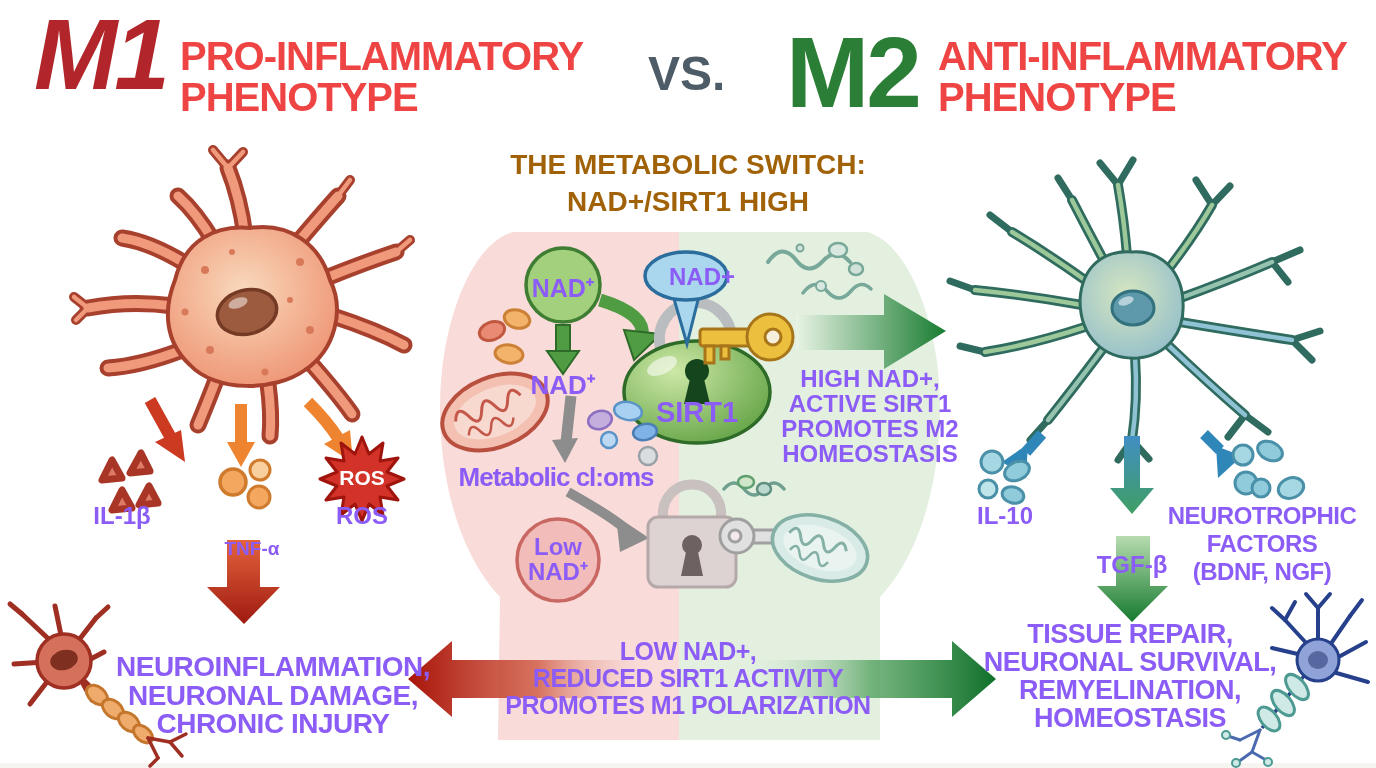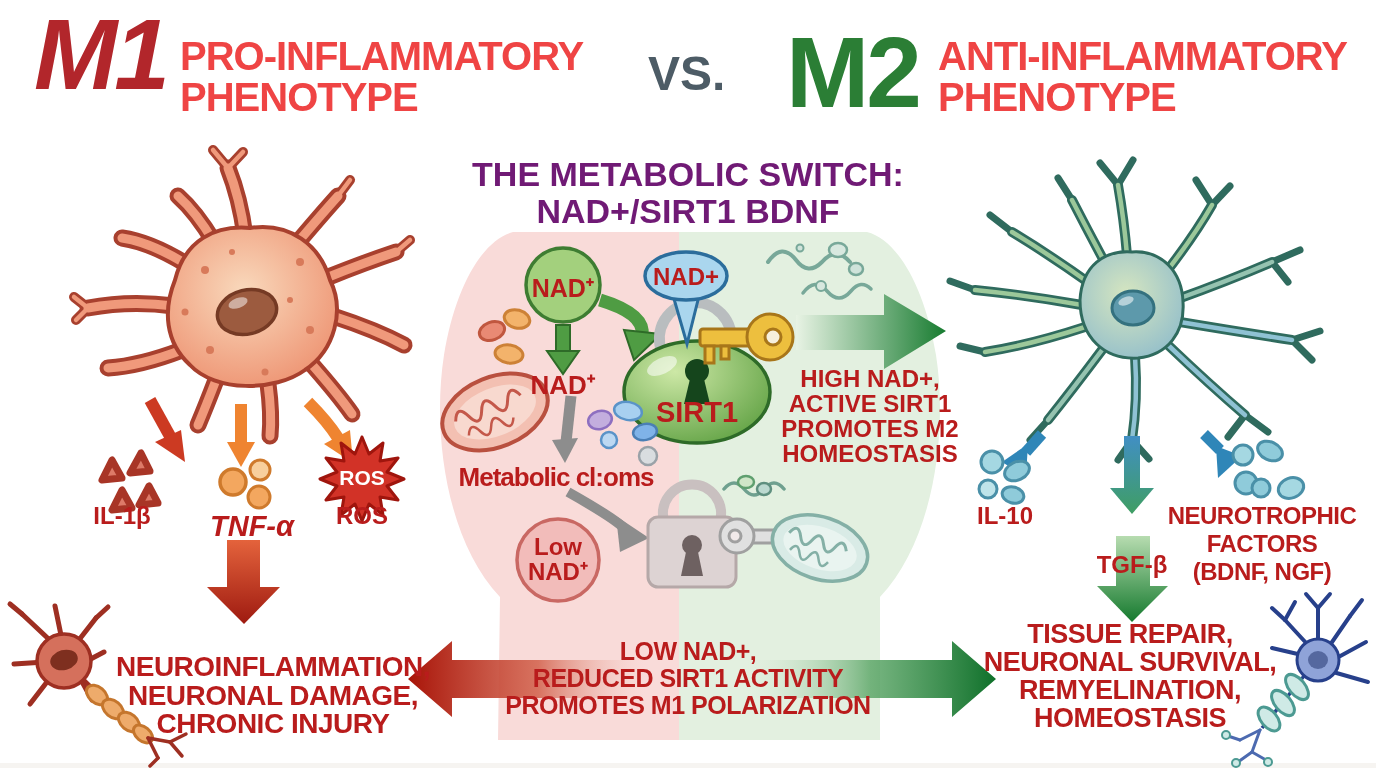--- a/index.html
+++ b/index.html
@@ -1,36 +1,36 @@
 <!DOCTYPE html>
 <html><head>
 <meta charset="utf-8">
 <style>
   html,body{margin:0;padding:0;background:#ffffff;}
   #stage{position:relative;width:1376px;height:768px;overflow:hidden;background:#ffffff;
          font-family:"Liberation Sans",sans-serif;}
   #art{position:absolute;left:0;top:0;z-index:1;}
-  .t{position:absolute;z-index:3;font-weight:bold;color:#b91c1c;text-align:center;
+  .t{position:absolute;z-index:3;font-weight:bold;color:#8b5cf6;text-align:center;
      font-family:"Liberation Sans",sans-serif;white-space:nowrap;}
   .m1-label{left:34px;top:4px;font-size:100px;letter-spacing:-3px;color:#b2262b;line-height:1;font-style:italic;}
   .m1-title{left:180px;top:36px;font-size:40px;line-height:41px;color:#ef4444;text-align:left;letter-spacing:-1px;}
   .vs-label{left:648px;top:46px;font-size:48px;color:#4d5c66;}
   .m2-label{left:786px;top:22px;font-size:100px;letter-spacing:-3px;color:#2b7e35;line-height:1;text-align:right;}
   .m2-title{left:938px;top:36px;font-size:40px;line-height:41px;color:#ef4444;text-align:left;letter-spacing:-1px;}
-  .center-title{left:438px;top:156px;width:500px;font-size:34px;line-height:37px;color:#701a75;}
+  .center-title{left:438px;top:146px;width:500px;font-size:28px;line-height:37px;color:#a16207;}
   .nad-source{left:518px;top:270px;width:90px;font-size:25px;}
-  .nad-bubble{left:636px;top:263px;width:100px;font-size:24px;}
+  .nad-bubble{left:652px;top:263px;width:100px;font-size:24px;}
   .nad-mid{left:518px;top:366px;width:90px;font-size:26px;}
   .sirt1{left:648px;top:396px;width:98px;font-size:29px;}
   .metabolic{left:446px;top:462px;width:220px;font-size:26px;letter-spacing:-1px;}
   .low-nad{left:515px;top:534px;width:86px;font-size:24px;line-height:25px;}
   .high-text{left:765px;top:366px;width:210px;font-size:24px;line-height:25px;}
   .band-text{left:486px;top:638px;width:404px;font-size:25px;line-height:27px;letter-spacing:-0.5px;}
   .lbl-il1b{left:80px;top:502px;width:84px;font-size:24px;}
-  .lbl-tnfa{left:206px;top:510px;width:92px;font-size:29px;font-style:italic;}
+  .lbl-tnfa{left:206px;top:538px;width:92px;font-size:19px;}
   .lbl-ros{left:320px;top:502px;width:84px;font-size:24px;}
   .ros-burst{left:330px;top:466px;width:64px;font-size:21px;color:#ffffff;z-index:4;}
   .m1-outcome{left:108px;top:631px;width:330px;font-size:28px;line-height:28.5px;letter-spacing:-0.5px;margin-top:22px;}
   .lbl-il10{left:962px;top:502px;width:86px;font-size:24px;}
   .lbl-tgfb{left:1088px;top:505px;width:88px;font-size:24px;margin-top:46px;}
   .neurotrophic{left:1166px;top:502px;width:192px;font-size:24px;line-height:28px;letter-spacing:-0.5px;}
   .m2-outcome{left:968px;top:620px;width:324px;font-size:27px;line-height:28px;letter-spacing:-0.5px;}
   .line{display:block;}
 </style>
 </head>
@@ -444,21 +444,21 @@
 </div>
 <div class="t vs-label">VS.</div>
 <div class="t m2-label">M2</div>
 <div class="t m2-title">
   <span class="line">ANTI-INFLAMMATORY</span>
   <span class="line">PHENOTYPE</span>
 </div>
 
 <div class="t center-title">
   <span class="line">THE METABOLIC SWITCH:</span>
-  <span class="line">NAD+/SIRT1 BDNF</span>
+  <span class="line">NAD+/SIRT1 HIGH</span>
 </div>
 
 <div class="t nad-source">NAD⁺</div>
 <div class="t nad-bubble">NAD+</div>
 <div class="t nad-mid">NAD⁺</div>
 <div class="t sirt1">SIRT1</div>
 <div class="t metabolic">Metabolic cl:oms</div>
 <div class="t low-nad">
   <span class="line">Low</span>
   <span class="line">NAD⁺</span>

